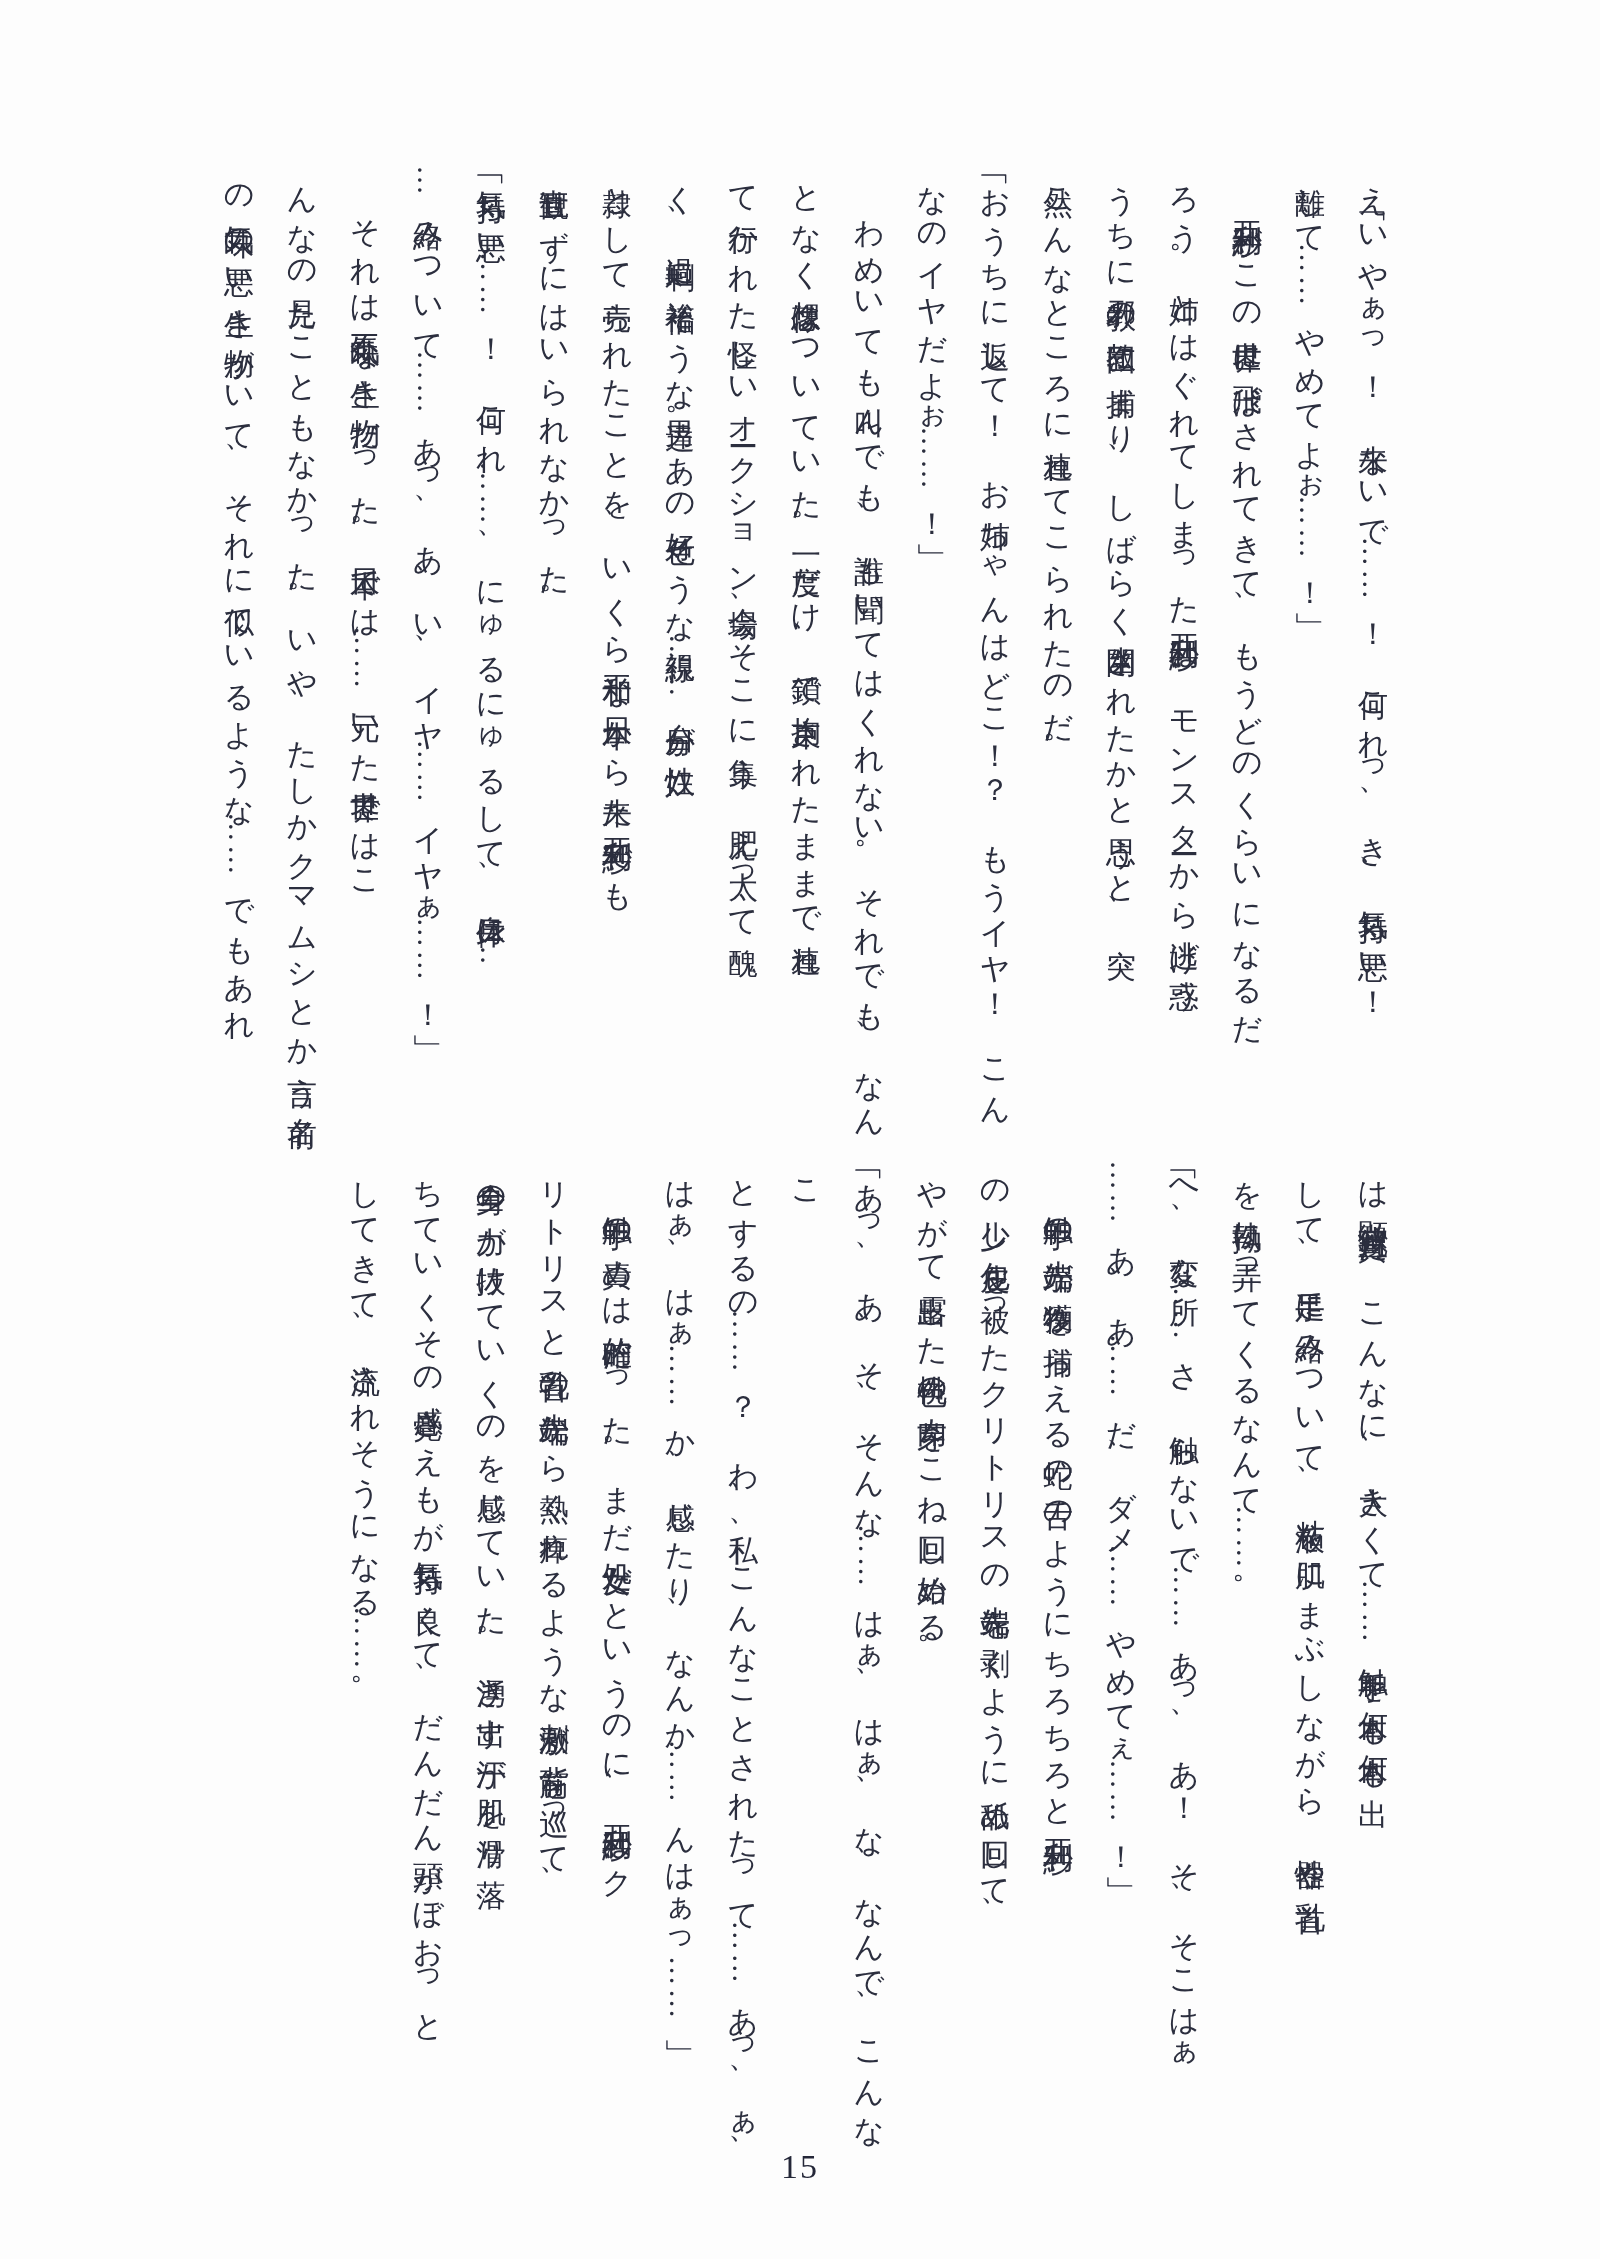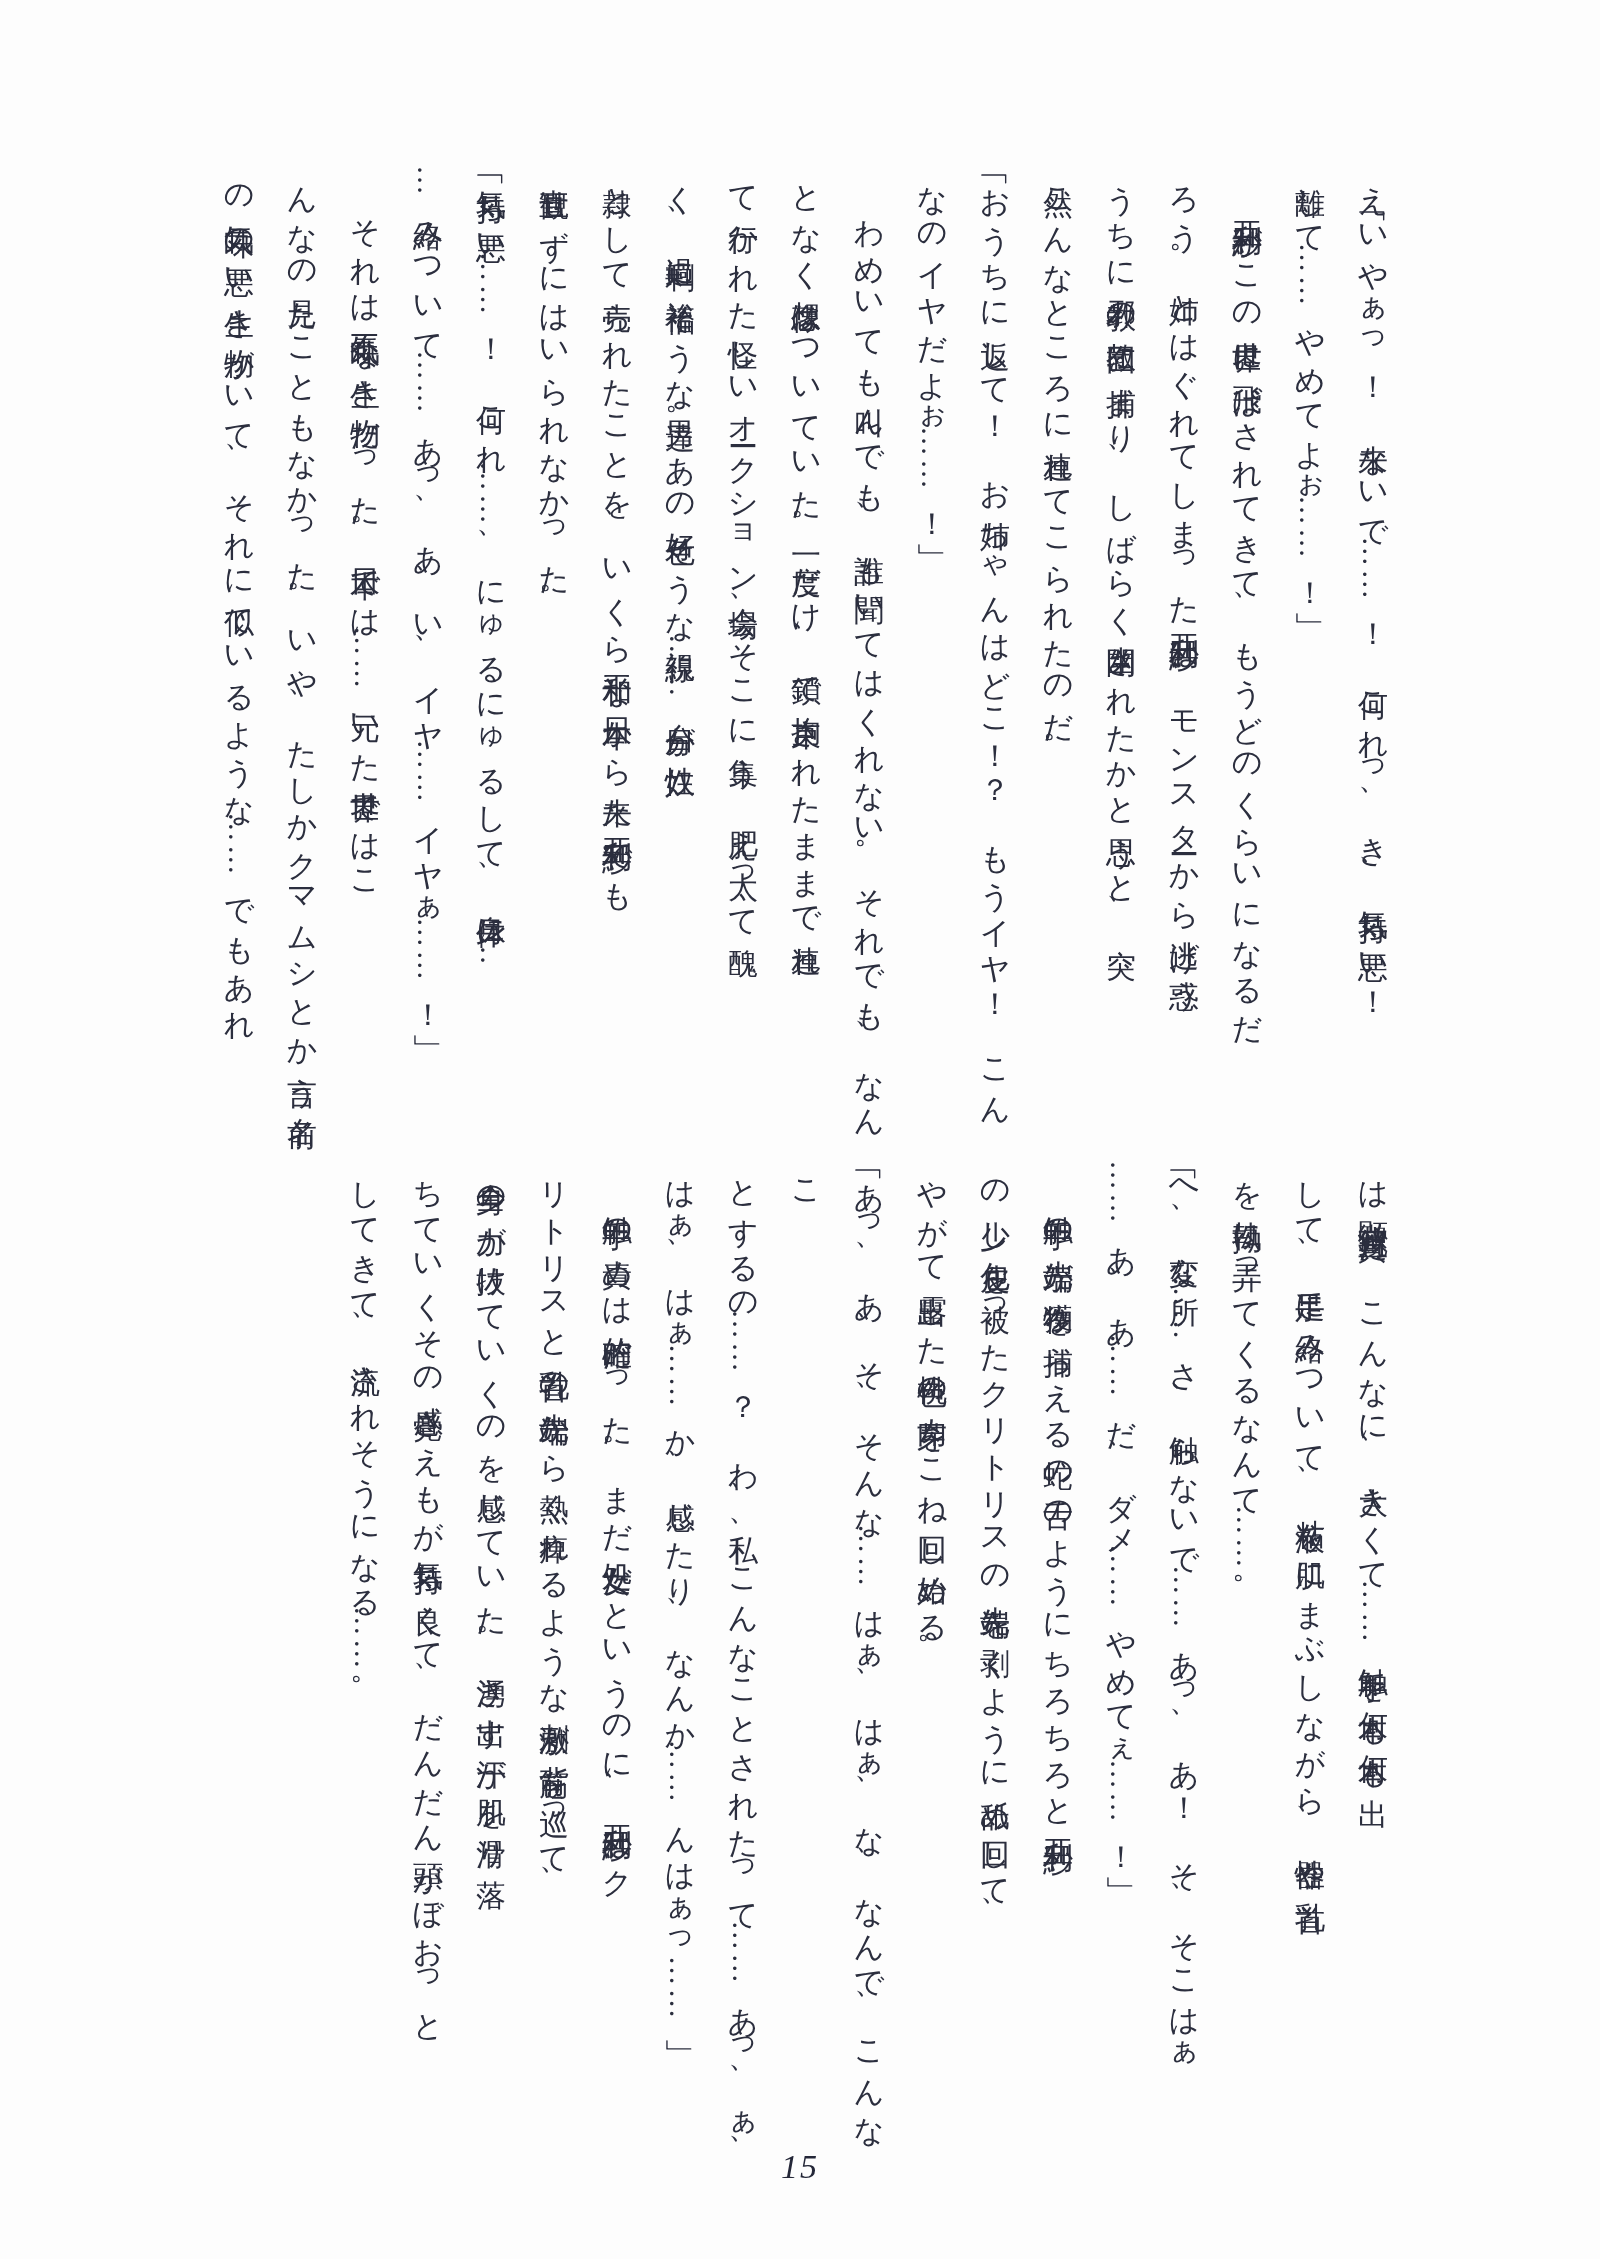--- a/index.html
+++ b/index.html
@@ -35,21 +35,20 @@
   }
   .page-number {
     position: absolute;
     top: 2148px;
     left: 0;
     width: 100%;
     text-align: center;
     font-size: 34px;
     letter-spacing: 2px;
     color: #242738;
-    font-style: italic;
   }
 </style>
 </head>
 <body>
 
 <div class="page">
 
   <div class="vblock upper">
       <div class="tline">え「いやぁっ！　来ないで……！　何これっ、き、気持ち悪い！</div>
       <div class="tline">離して……やめてよぉ……！」</div>

